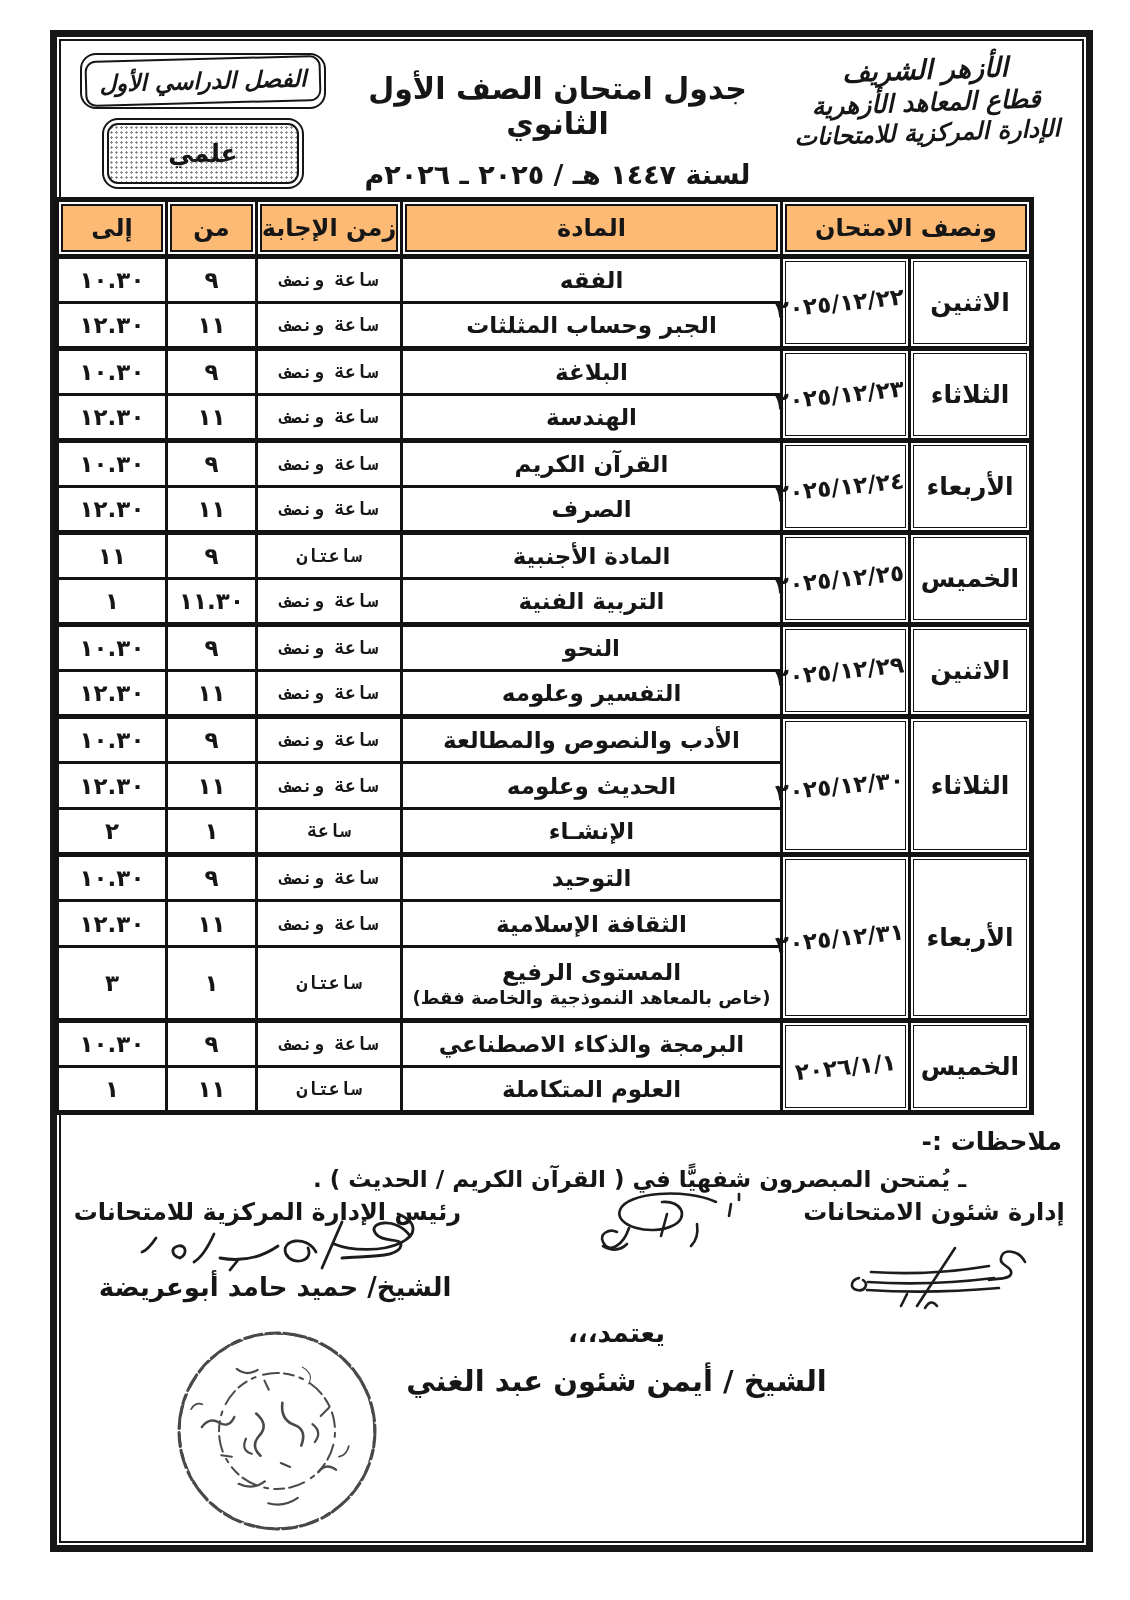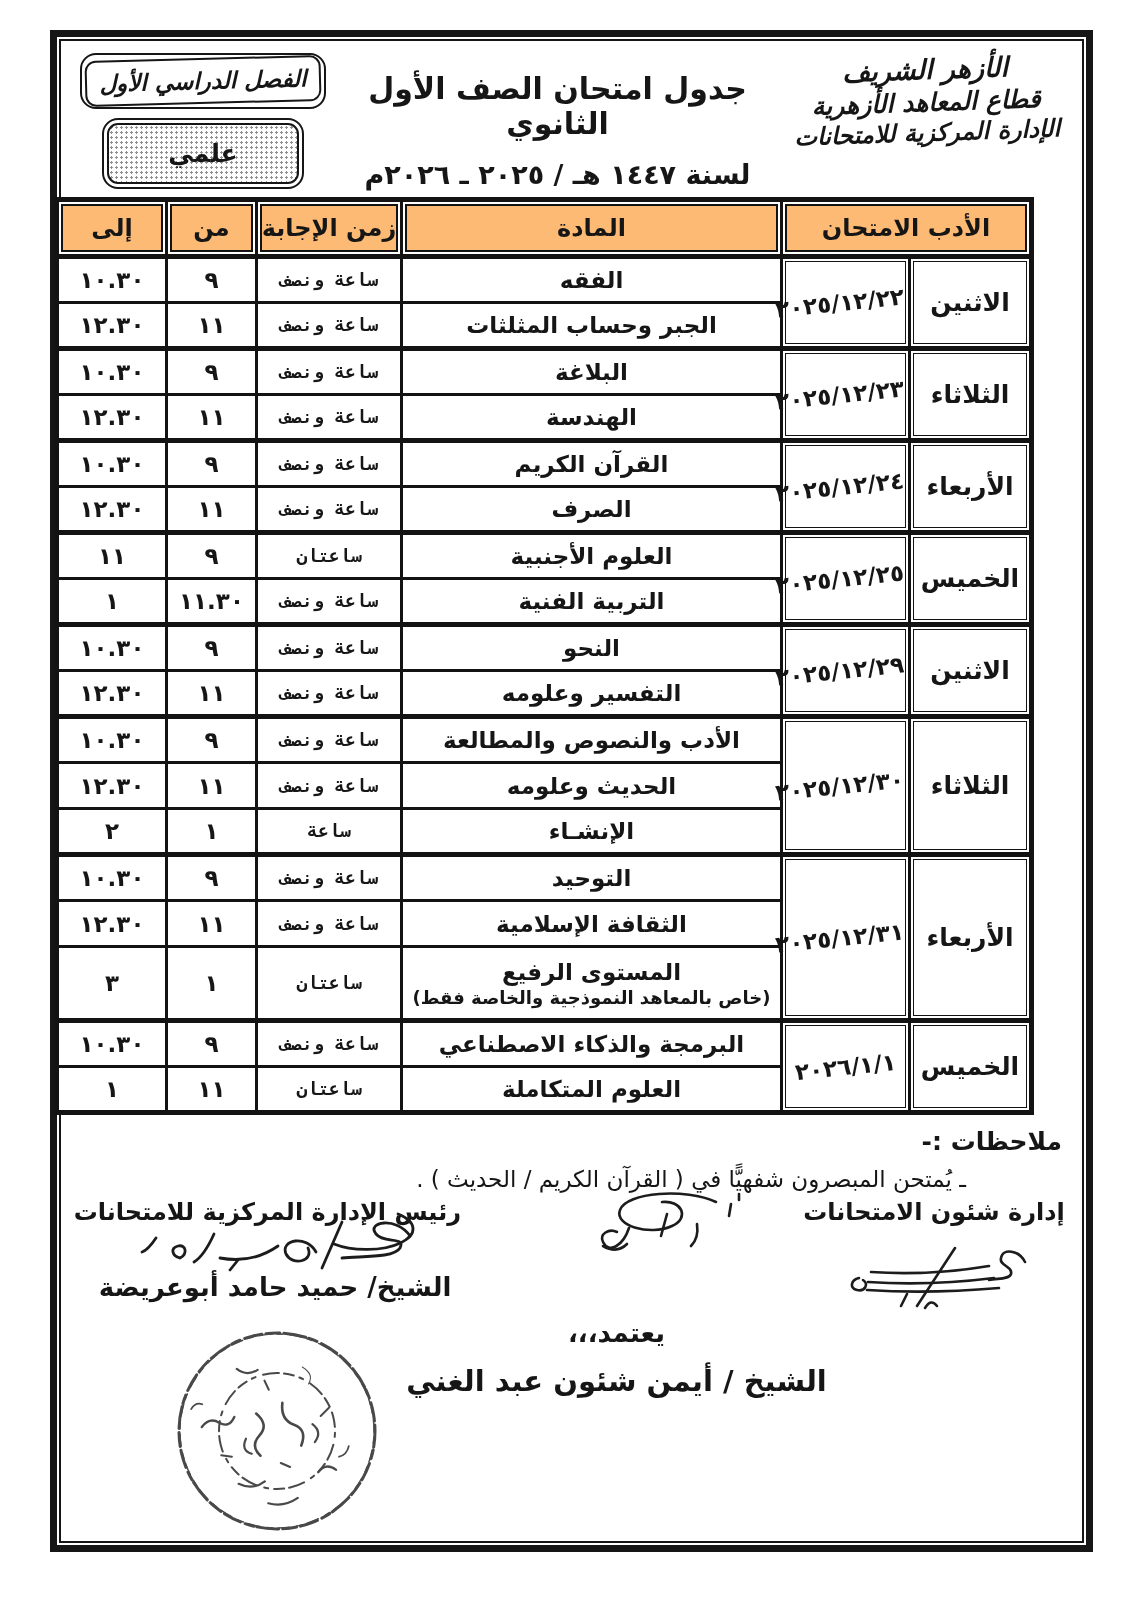--- a/index.html
+++ b/index.html
@@ -65,21 +65,21 @@
   td.c-date{font-size:23px;box-shadow:inset 0 0 0 2px #fff, inset 0 0 0 3px #131313;}
   td.c-date span{display:inline-block;transform:rotate(-6deg);letter-spacing:1px;}
   td.c-subj{font-size:23px;}
   .subject-note{font-size:18px;margin-top:2px;font-weight:bold;text-align:center;}
   td.c-dur{font-size:18px;font-family:Liberation Mono, monospace;}
   td.c-from,td.c-to{font-size:23px;letter-spacing:1px;}
 
   
   .notes{margin:12px 14px 0 0;}
   .notes-title{font-size:25px;font-weight:bold;}
-  .notes-item{font-size:23px;font-weight:normal;margin:10px 96px 0 0;}
+  .notes-item{font-size:23px;font-weight:bold;margin:10px 96px 0 0;}
 
   
   .sig-row{display:flex;justify-content:space-between;margin:6px 8px 0 22px;}
   .sig-block{text-align:center;position:relative;}
   .sig-block.b1{width:268px;}
   .sig-block.b2{width:330px;}
   .sig-block.b3{width:372px;}
   .sig-label{font-size:24px;font-weight:bold;white-space:nowrap;}
   .sig-svg{display:block;margin:0 auto;}
   .sig-block.b2 .sig-svg{margin-top:-26px;}
@@ -127,21 +127,21 @@
         <colgroup>
           <col style="width:122px">
             <col style="width:128px">
             <col style="width:380px">
           <col style="width:145px">
             <col style="width:90px">
             <col style="width:110px">
         </colgroup>
         <thead>
           <tr>
-            <th colspan="2">الأدب الامتحان</th>
+            <th colspan="2">ونصف الامتحان</th>
             <th>المادة</th>
             <th>زمن الإجابة</th>
             <th>من</th>
             <th>إلى</th>
           </tr>
         </thead>
         <tbody>
             <tr class="group-start">
               <td class="c-day" rowspan="2">الاثنين</td>
               <td class="c-date" rowspan="2"><span>٢٠٢٥/١٢/٢٢</span></td>
@@ -180,21 +180,21 @@
             </tr>
             <tr class="inner-row">
               <td class="c-subj">الصرف</td>
               <td class="c-dur">ساعة ونصف</td>
               <td class="c-from">١١</td>
               <td class="c-to">١٢.٣٠</td>
             </tr>
             <tr class="group-start">
               <td class="c-day" rowspan="2">الخميس</td>
               <td class="c-date" rowspan="2"><span>٢٠٢٥/١٢/٢٥</span></td>
-              <td class="c-subj">العلوم الأجنبية</td>
+              <td class="c-subj">المادة الأجنبية</td>
               <td class="c-dur">ساعتان</td>
               <td class="c-from">٩</td>
               <td class="c-to">١١</td>
             </tr>
             <tr class="inner-row">
               <td class="c-subj">التربية الفنية</td>
               <td class="c-dur">ساعة ونصف</td>
               <td class="c-from">١١.٣٠</td>
               <td class="c-to">١</td>
             </tr>

